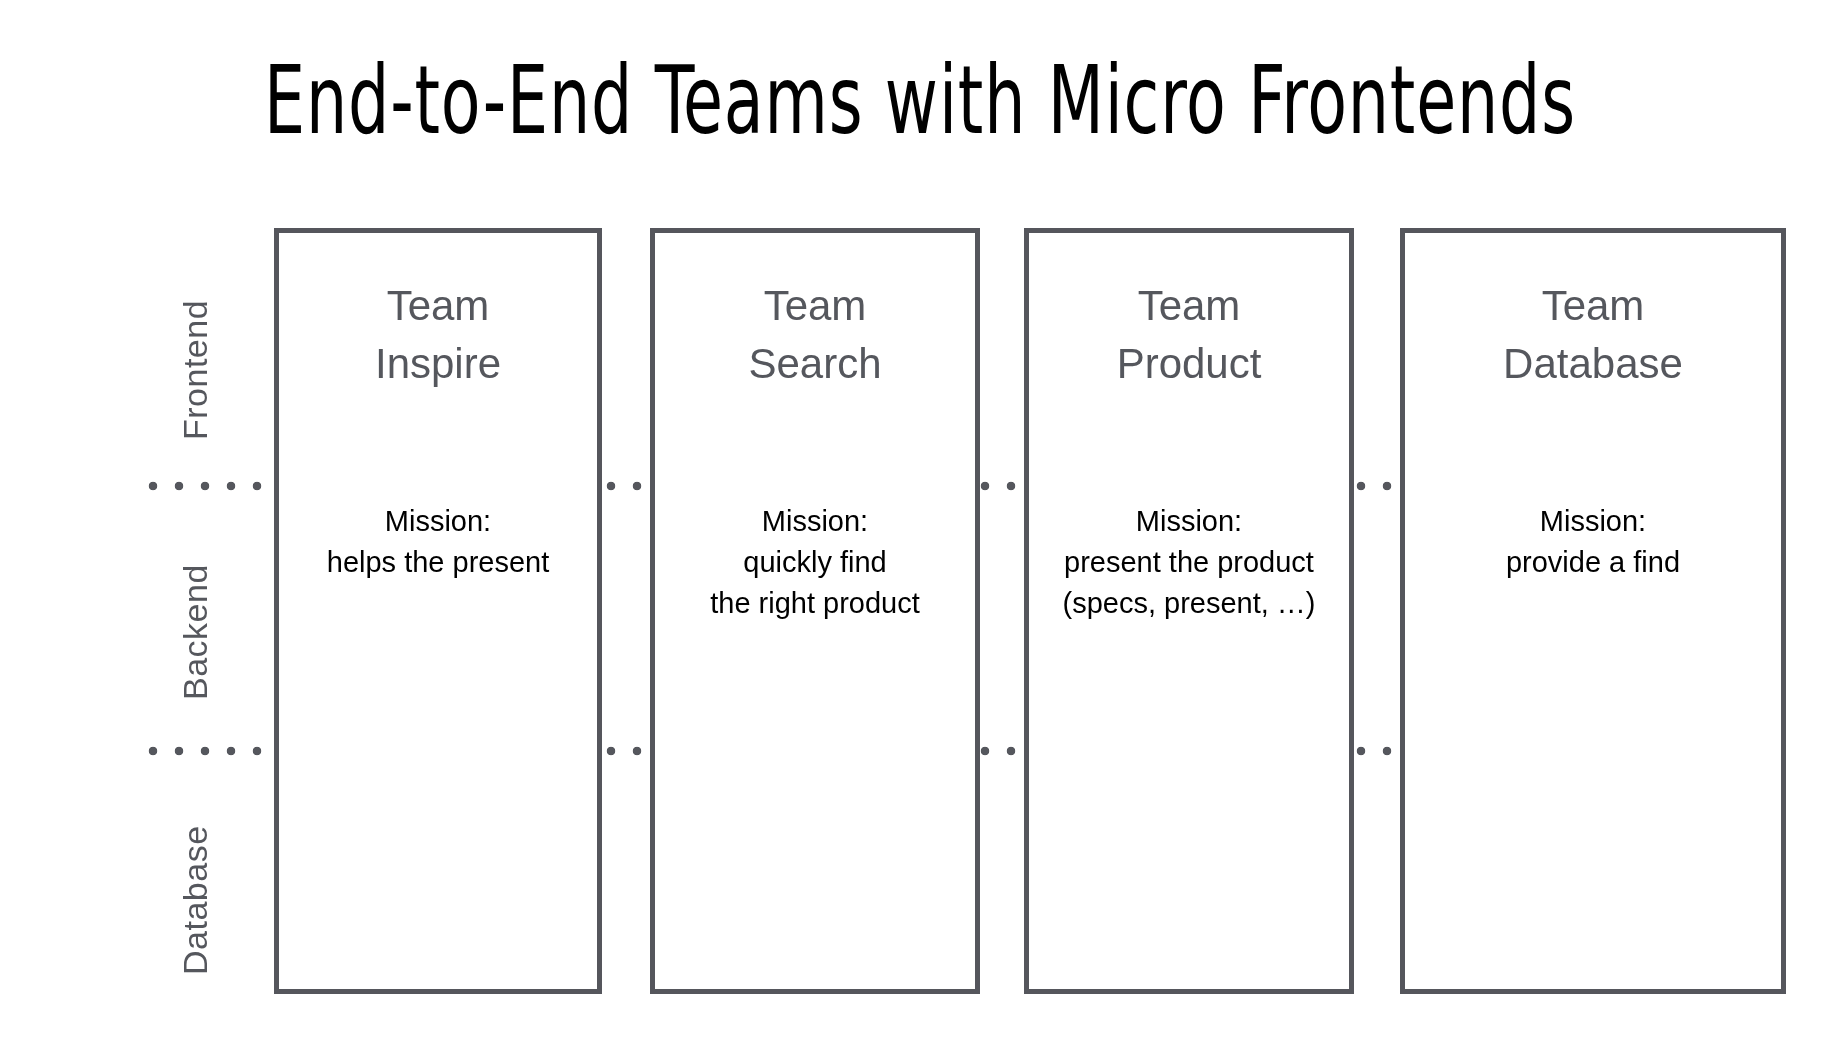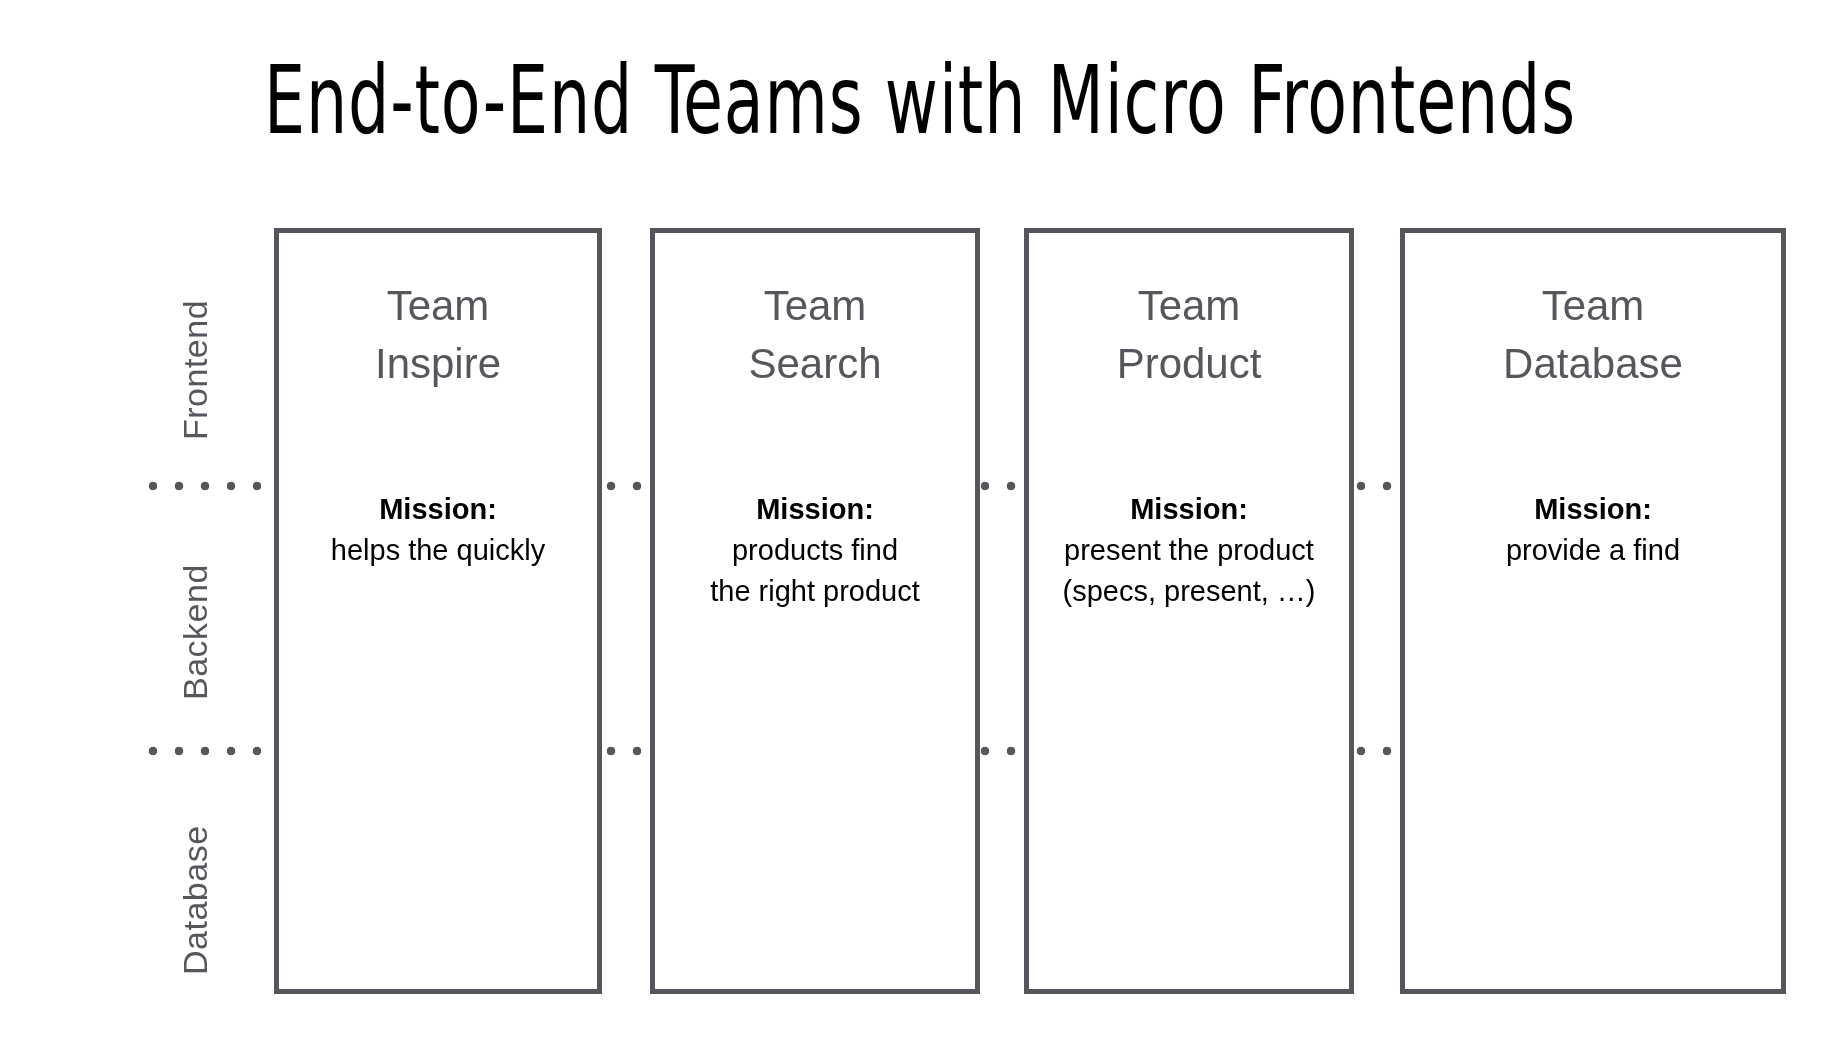--- a/index.html
+++ b/index.html
@@ -104,22 +104,23 @@
     left: 0;
     right: 0;
     top: 256px;
     text-align: center;
     color: #000000;
     font-size: 29px;
     line-height: 41px;
   }
   .mission-heading {
     display: block;
-    font-weight: bold;
+    font-weight: normal;
     color: #000000;
+    margin-top: 12px;
   }
   .mission-line {
     display: block;
     font-weight: 400;
     color: #000000;
     white-space: nowrap;
   }
 </style>
 </head>
 <body>
@@ -146,32 +147,32 @@
     <div class="dot-run" style="left:1208px;width:48px;"></div>
   </div>
 
   <div class="team-box" id="team-box-0">
     <div class="team-name">
       <span class="line">Team</span>
       <span class="line">Inspire</span>
     </div>
     <div class="mission-block">
       <span class="mission-heading">Mission:</span>
-      <span class="mission-line">helps the quickly</span>
+      <span class="mission-line">helps the present</span>
     </div>
   </div>
 
   <div class="team-box" id="team-box-1">
     <div class="team-name">
       <span class="line">Team</span>
       <span class="line">Search</span>
     </div>
     <div class="mission-block">
       <span class="mission-heading">Mission:</span>
-      <span class="mission-line">products find</span>
+      <span class="mission-line">quickly find</span>
       <span class="mission-line">the right product</span>
     </div>
   </div>
 
   <div class="team-box" id="team-box-2">
     <div class="team-name">
       <span class="line">Team</span>
       <span class="line">Product</span>
     </div>
     <div class="mission-block">

